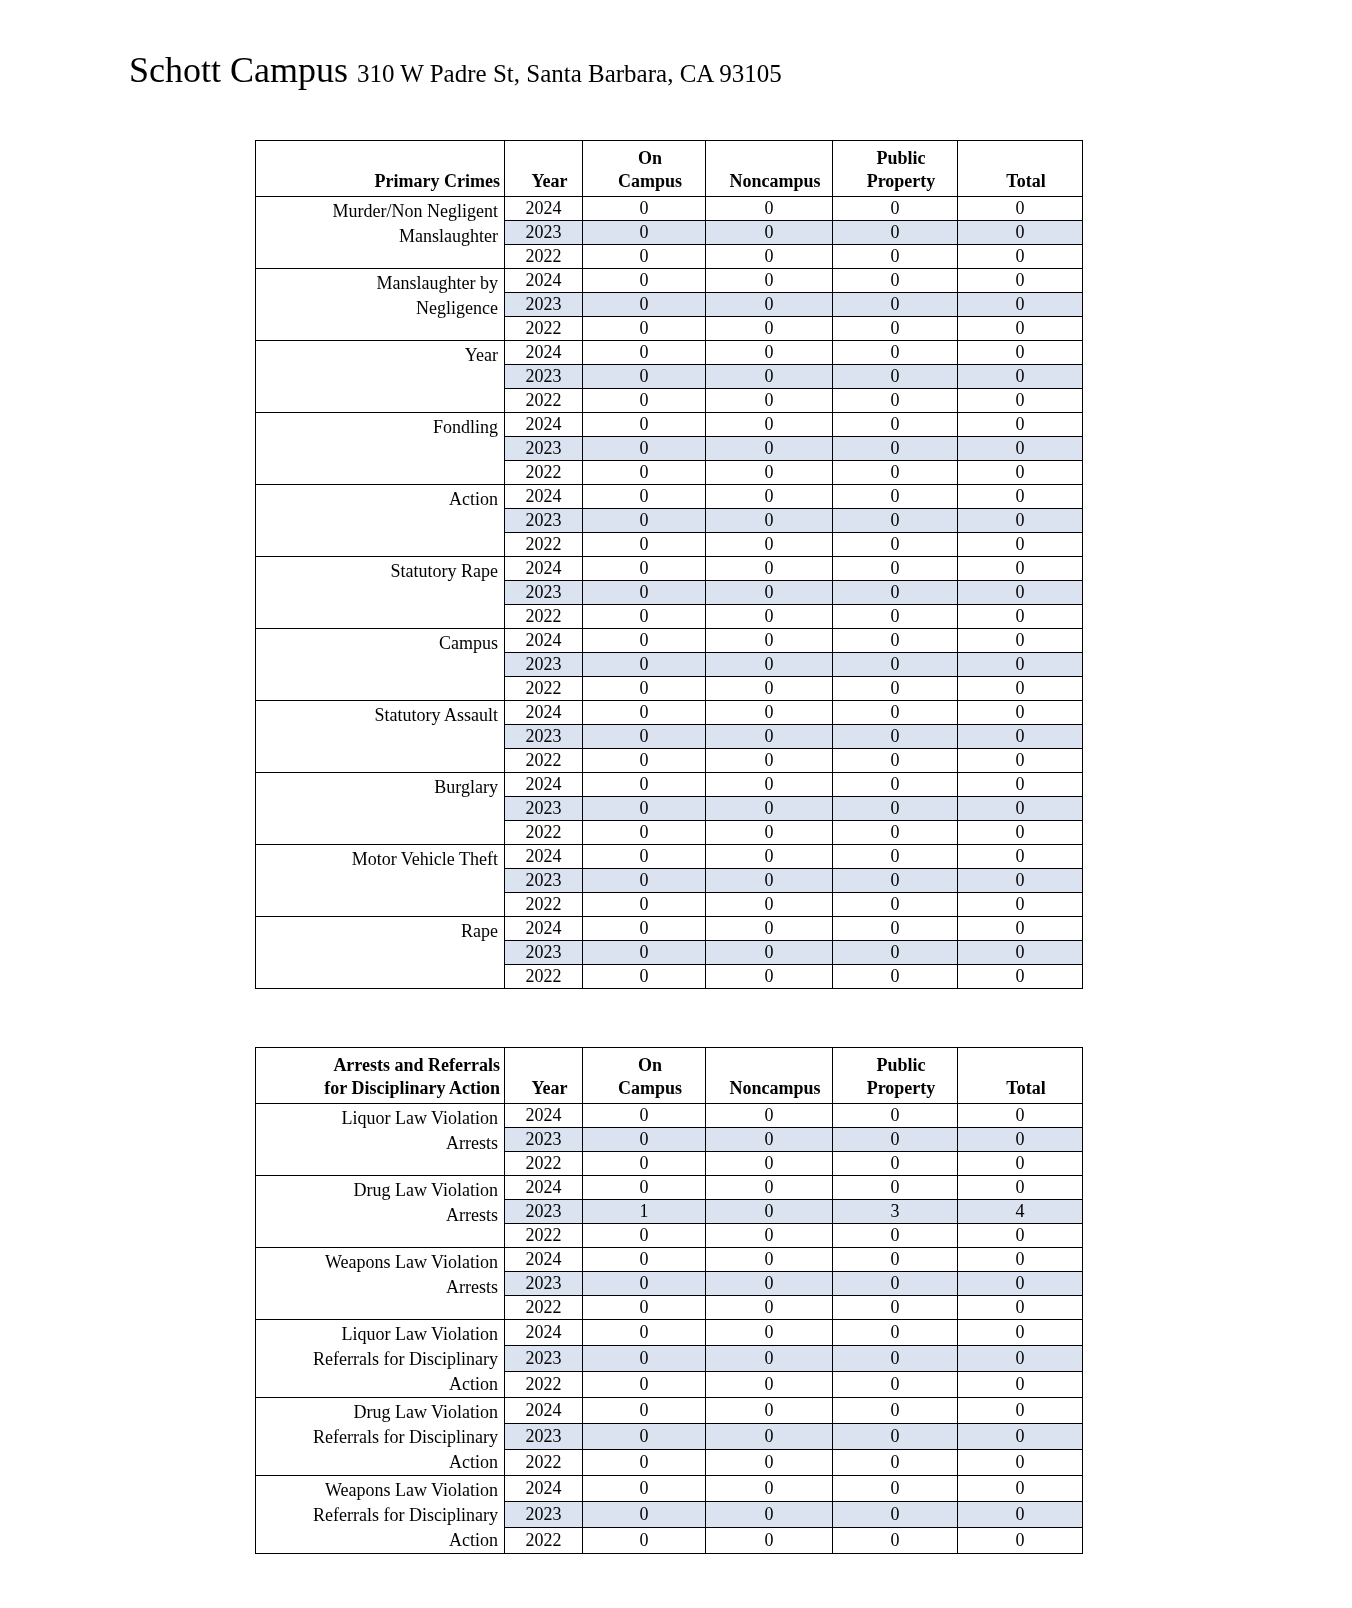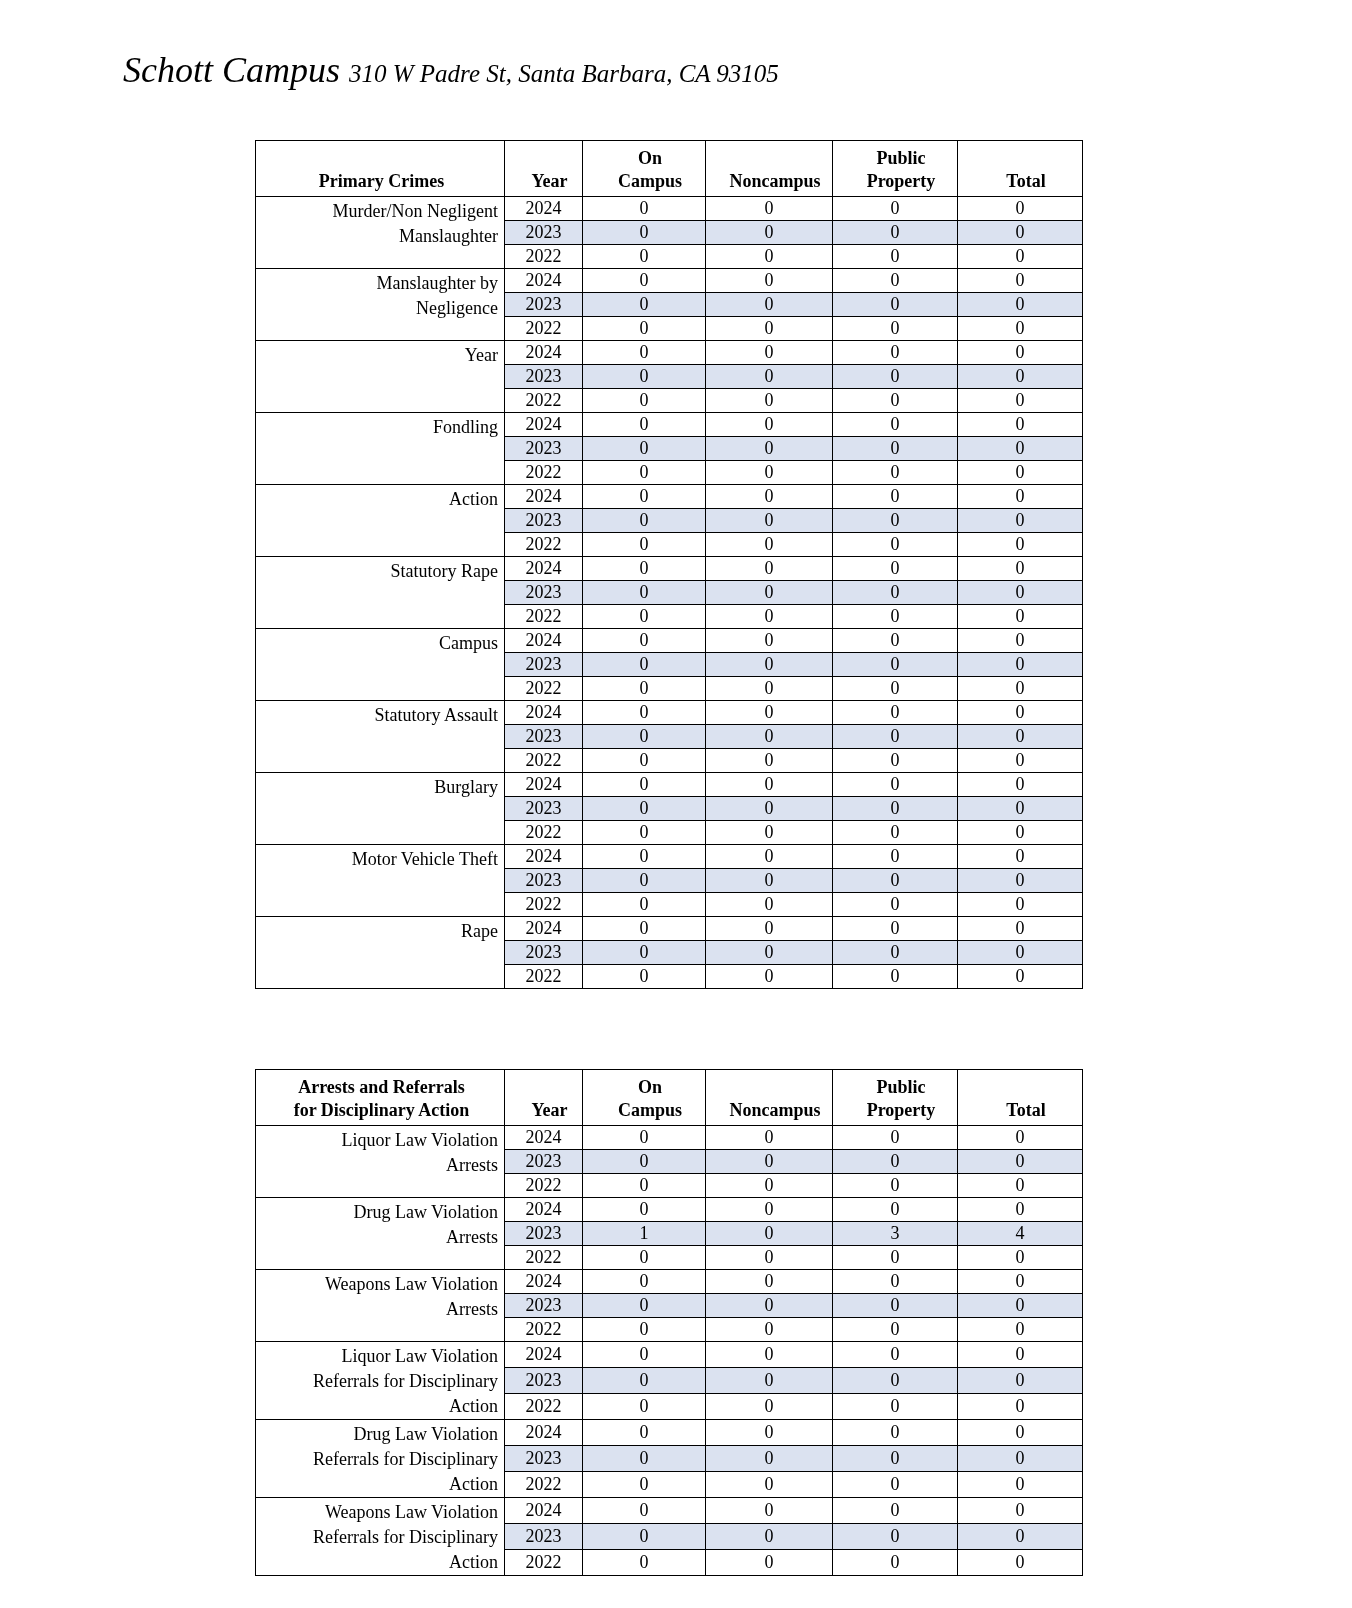--- a/index.html
+++ b/index.html
@@ -13,62 +13,61 @@
     position: relative;
   }
   .page {
     position: relative;
     width: 1352px;
     height: 1608px;
     overflow: hidden;
   }
   .title-block {
     position: absolute;
-    left: 123px;
+    left: 129px;
     top: 48px;
     white-space: nowrap;
     line-height: 44px;
-    font-style: italic;
   }
   .campus-name {
     font-size: 36px;
   }
   .campus-address {
     font-size: 25px;
     margin-left: 9px;
   }
   table.crime-table {
     position: absolute;
     left: 255px;
     border-collapse: collapse;
     table-layout: fixed;
     width: 827px;
   }
   table.t-0 { top: 140px; }
-  table.t-1 { top: 1069px; }
+  table.t-1 { top: 1047px; }
   col.c-cat  { width: 249px; }
   col.c-year { width: 78px;  }
   col.c-on   { width: 123px; }
   col.c-non  { width: 127px; }
   col.c-pub  { width: 125px; }
   col.c-tot  { width: 125px; }
   .crime-table th, .crime-table td {
     border: 1px solid #000000;
     background: #ffffff;
   }
   .crime-table thead tr { height: 56px; }
   .crime-table th {
     font-weight: bold;
     font-size: 18px;
     vertical-align: bottom;
     padding: 3px 4px 3px 4px;
     line-height: 23px;
   }
   th.cat-h {
-    text-align: center;
+    text-align: right;
     padding-left: 7px;
   }
   th.col-h {
     text-align: center;
     padding-left: 16px;
   }
   td.cat {
     vertical-align: top;
     text-align: right;
     font-size: 18px;

